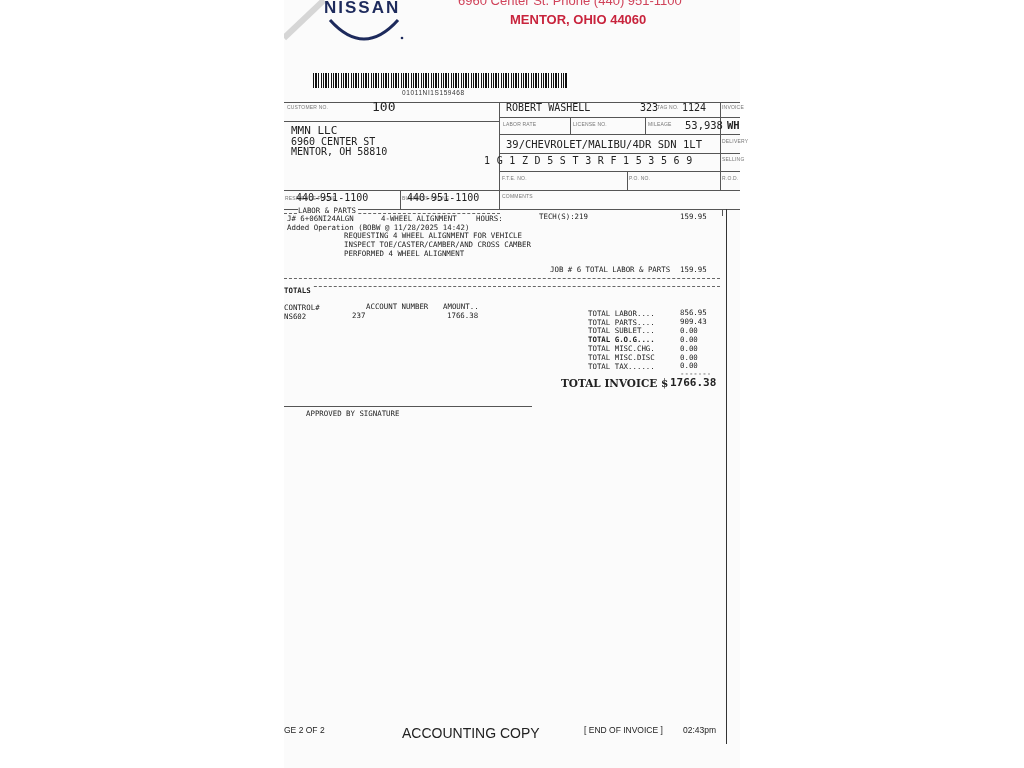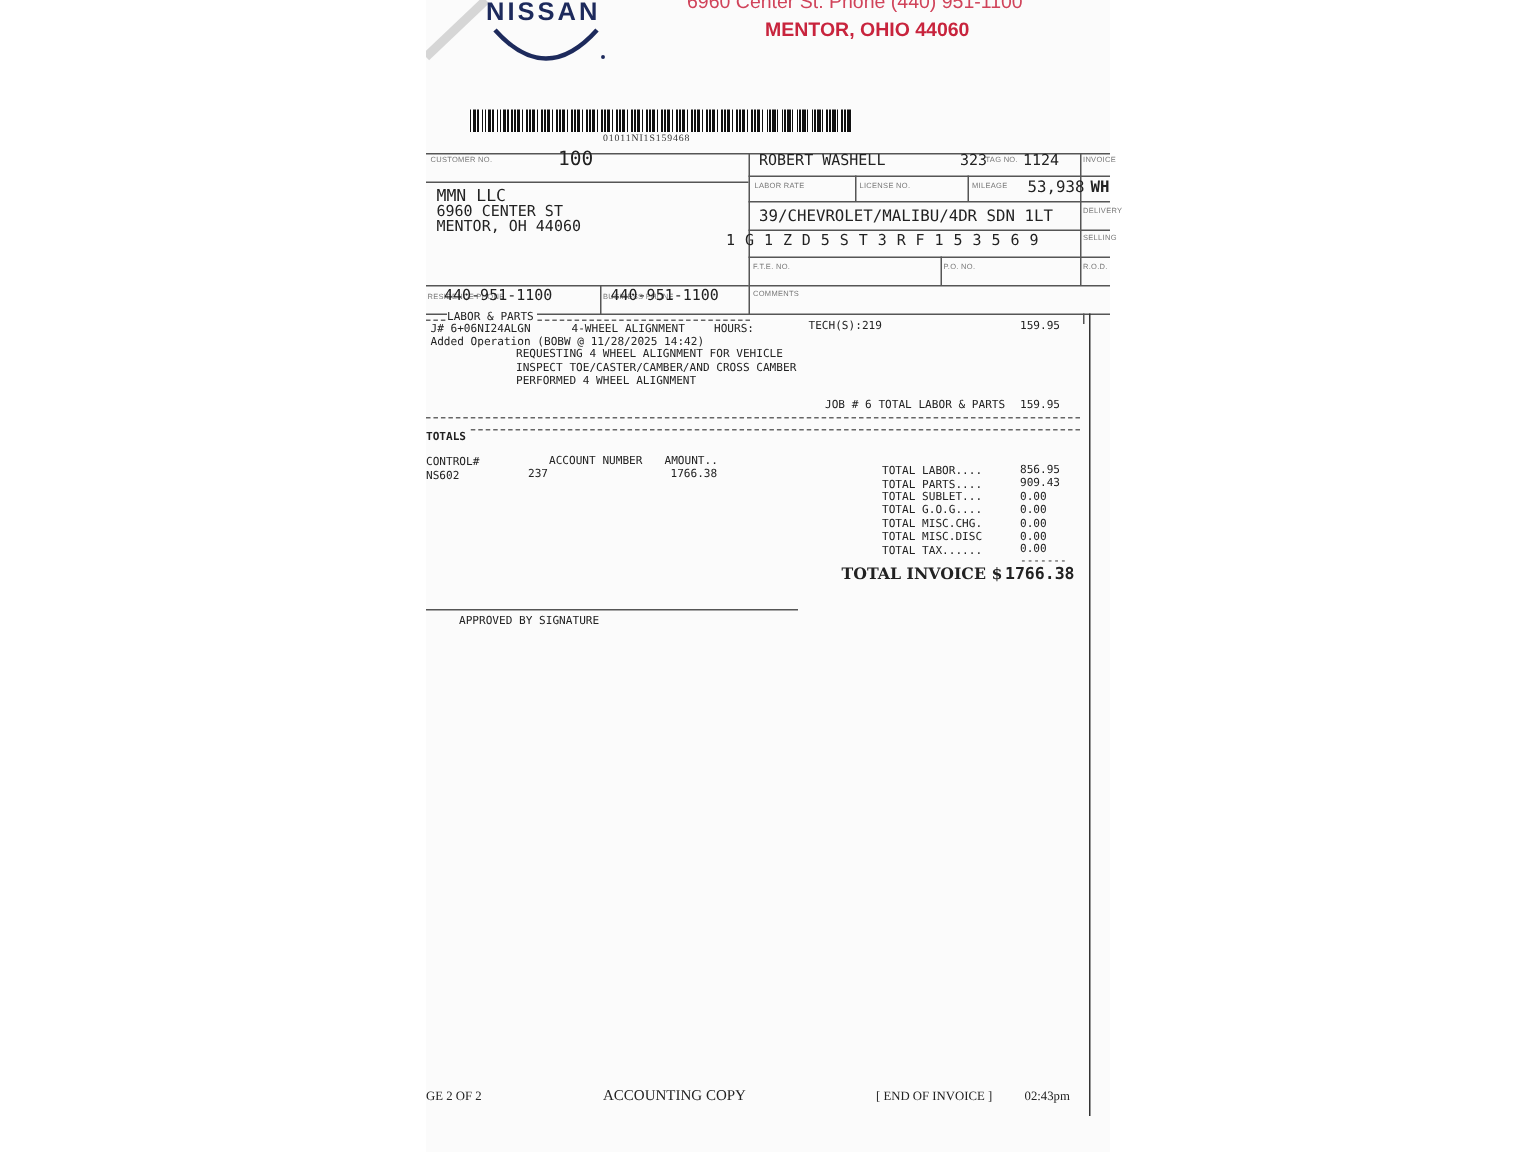--- a/index.html
+++ b/index.html
@@ -1,20 +1,20 @@
 <!DOCTYPE html>
 <html><head>
 <meta charset="utf-8">
 <style>
   html,body{margin:0;padding:0;}
   body{width:1024px;height:768px;background:#ffffff;position:relative;overflow:hidden;font-family:"DejaVu Sans Mono",monospace;color:#222;}
   .page{position:absolute;left:284px;top:0;width:456px;height:768px;background:#fbfbfb;}
   .abs{position:absolute;white-space:nowrap;}
   .mono{font-family:"DejaVu Sans Mono",monospace;}
-  .sans{font-family:Liberation Serif, serif;}
+  .sans{font-family:Liberation Sans, sans-serif;}
   .lbl{font-family:"Liberation Sans",sans-serif;font-size:5px;color:#777;text-transform:uppercase;letter-spacing:0.2px;}
   .hl{position:absolute;height:1px;background:#555;}
   .vl{position:absolute;width:1px;background:#555;}
   .dash{position:absolute;height:0;border-top:1px dashed #666;}
   .t7{font-size:7.4px;line-height:9px;}
   .t9{font-size:10px;}
   .logo-text{font-family:"Liberation Sans",sans-serif;font-weight:bold;color:#1d2a5c;font-size:17px;letter-spacing:2px;}
   .red{color:#c8243d;font-family:"Liberation Sans",sans-serif;font-weight:bold;}
   .barcode{position:absolute;left:313px;top:73px;width:255px;height:15px;
     background:repeating-linear-gradient(90deg,#111 0 1px,#fff 1px 2px,#111 2px 4px,#fff 4px 5px,#111 5px 6px,#fff 6px 8px,#111 8px 9px,#fff 9px 10px);}
@@ -52,21 +52,21 @@
 <div class="vl" style="left:627px;top:171px;height:19px;"></div>
 <div class="vl" style="left:720px;top:102px;height:88px;"></div>
 <div class="hl" style="left:284px;top:190px;width:215px;"></div>
 <div class="vl" style="left:400px;top:190px;height:20px;"></div>
 <div class="hl" style="left:284px;top:209px;width:456px;"></div>
 
 <div class="abs lbl" style="left:287px;top:104px;">CUSTOMER NO.</div>
 <div class="abs mono" style="left:348px;top:99px;font-size:13px;margin-left:24px;">100</div>
 <div class="abs mono t9" style="left:291px;top:124px;font-size:11px;">MMN LLC</div>
 <div class="abs mono t9" style="left:291px;top:136px;">6960 CENTER ST</div>
-<div class="abs mono t9" style="left:291px;top:146px;">MENTOR, OH 44060</div>
+<div class="abs mono t9" style="left:291px;top:146px;">MENTOR, OH 58810</div>
 <div class="abs lbl" style="left:285px;top:195px;">RESIDENCE PHONE</div>
 <div class="abs mono t9" style="left:296px;top:192px;">440-951-1100</div>
 <div class="abs lbl" style="left:402px;top:195px;">BUSINESS PHONE</div>
 <div class="abs mono t9" style="left:407px;top:192px;">440-951-1100</div>
 
 <div class="abs mono t9" style="left:506px;top:102px;">ROBERT WASHELL</div>
 <div class="abs mono t9" style="left:640px;top:102px;">323</div>
 <div class="abs lbl" style="left:657px;top:104px;">TAG NO.</div>
 <div class="abs mono t9" style="left:682px;top:102px;">1124</div>
 <div class="abs lbl" style="left:722px;top:104px;">INVOICE</div>
@@ -107,34 +107,34 @@
 <div class="abs mono t7" style="left:352px;top:311px;">237</div>
 <div class="abs mono t7" style="left:443px;top:302px;">AMOUNT..</div>
 <div class="abs mono t7" style="left:447px;top:311px;">1766.38</div>
 
 <div class="abs mono t7" style="left:588px;top:309px;">TOTAL LABOR....</div>
 <div class="abs mono t7 right" style="left:680px;top:308px;width:41px;">856.95</div>
 <div class="abs mono t7" style="left:588px;top:318px;">TOTAL PARTS....</div>
 <div class="abs mono t7 right" style="left:680px;top:317px;width:41px;">909.43</div>
 <div class="abs mono t7" style="left:588px;top:326px;">TOTAL SUBLET...</div>
 <div class="abs mono t7 right" style="left:680px;top:326px;width:41px;">0.00</div>
-<div class="abs mono t7" style="left:588px;top:335px;">TOTAL G.O.G....</div>
+<div class="abs mono t7" style="left:588px;top:335px;font-weight:bold;">TOTAL G.O.G....</div>
 <div class="abs mono t7 right" style="left:680px;top:335px;width:41px;">0.00</div>
 <div class="abs mono t7" style="left:588px;top:344px;">TOTAL MISC.CHG.</div>
 <div class="abs mono t7 right" style="left:680px;top:344px;width:41px;">0.00</div>
 <div class="abs mono t7" style="left:588px;top:353px;">TOTAL MISC.DISC</div>
 <div class="abs mono t7 right" style="left:680px;top:353px;width:41px;">0.00</div>
 <div class="abs mono t7" style="left:588px;top:362px;">TOTAL TAX......</div>
 <div class="abs mono t7 right" style="left:680px;top:361px;width:41px;">0.00</div>
 <div class="abs mono t7 right" style="left:680px;top:369px;width:41px;">-------</div>
 <div class="abs" style="left:561px;top:377px;font-family:'DejaVu Serif',serif;font-weight:bold;font-size:10.5px;">TOTAL INVOICE $</div>
 <div class="abs mono right" style="left:670px;top:376px;width:52px;font-weight:bold;font-size:11px;">1766.38</div>
 
 <div class="hl" style="left:284px;top:406px;width:248px;"></div>
 <div class="abs mono t7" style="left:306px;top:409px;">APPROVED BY SIGNATURE</div>
 
 <div class="vl" style="left:722px;top:209px;height:7px;"></div>
 <div class="vl" style="left:726px;top:209px;height:535px;background:#333;"></div>
 
 <div class="abs sans" style="left:284px;top:725px;font-size:8.5px;">GE 2 OF 2</div>
-<div class="abs sans" style="left:402px;top:725px;font-size:10px;">ACCOUNTING COPY</div>
+<div class="abs sans" style="left:402px;top:725px;font-size:14px;">ACCOUNTING COPY</div>
 <div class="abs sans" style="left:584px;top:725px;font-size:8.5px;">[  END  OF  INVOICE  ]</div>
 <div class="abs sans" style="left:683px;top:725px;font-size:8.5px;">02:43pm</div>
 
 </body></html>

